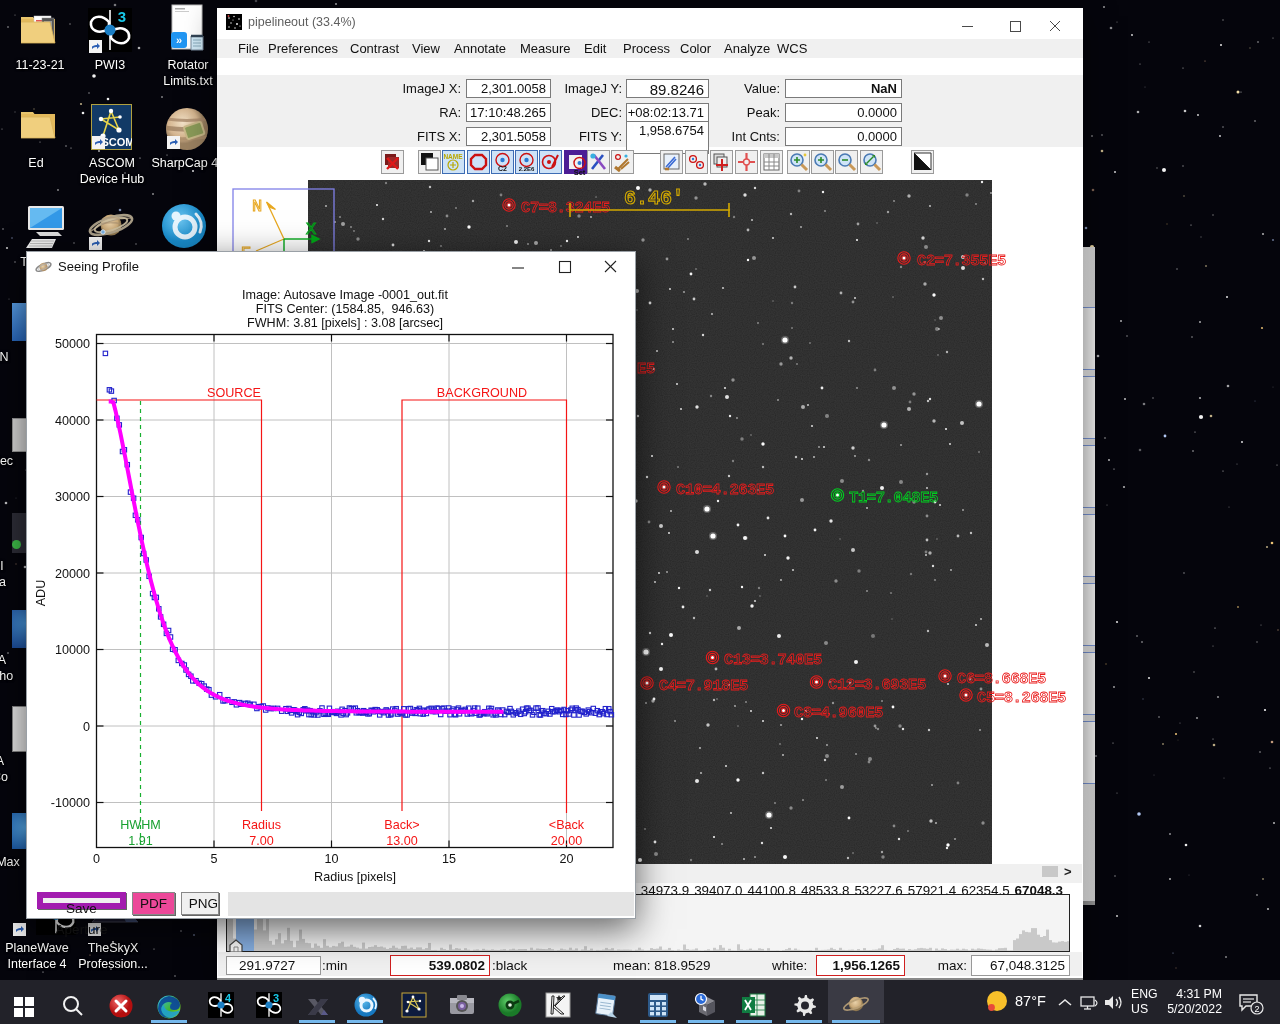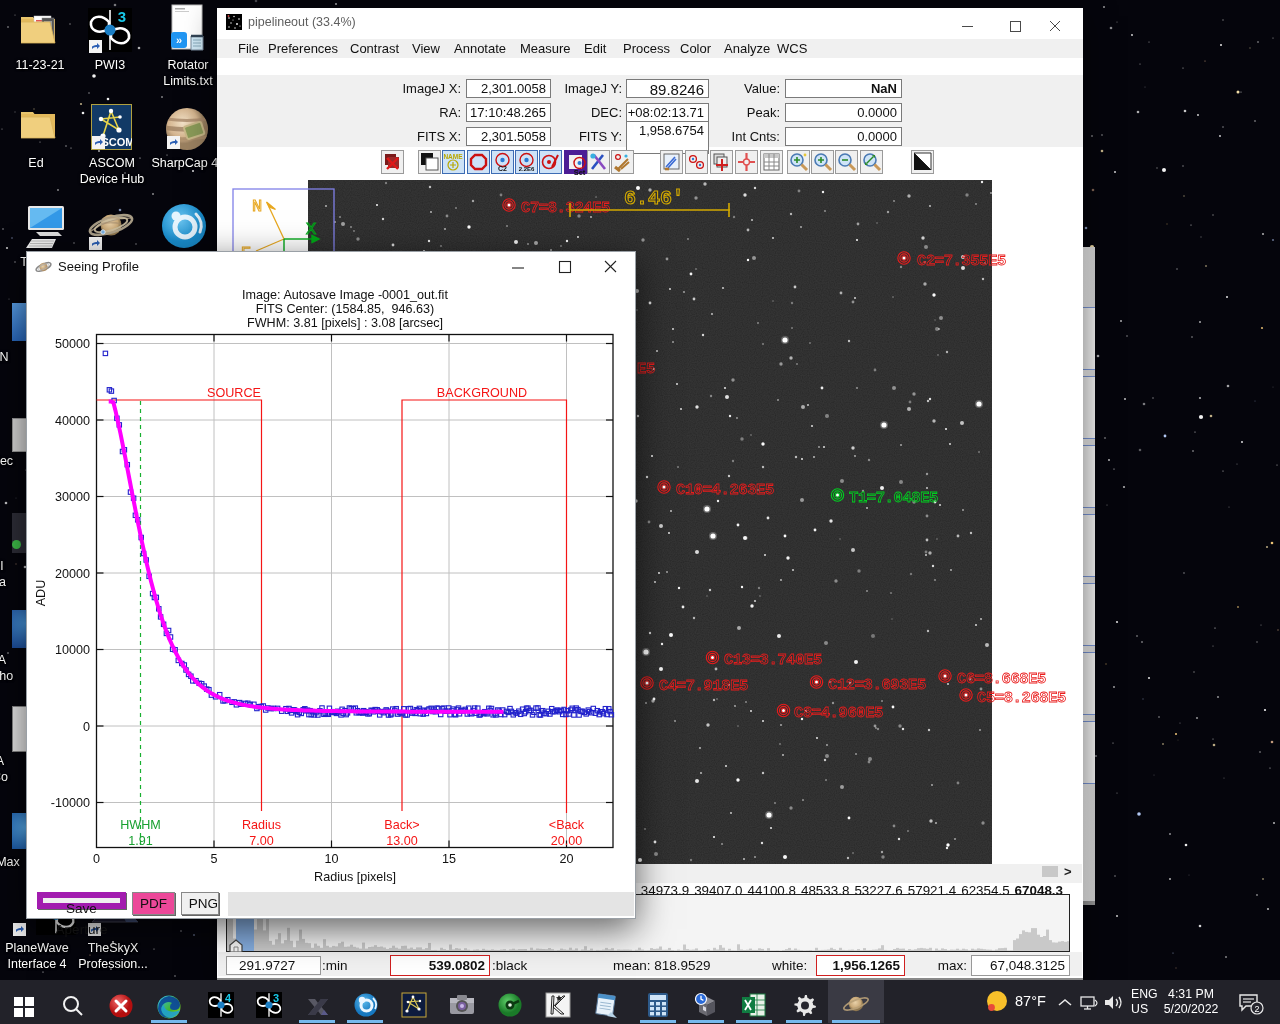--- a/index.html
+++ b/index.html
@@ -2772,20 +2772,20 @@
 <rect x="1" y="2" width="13" height="9" fill="none" stroke="#e8e8e8" stroke-width="1.3"></rect>
 <line x1="4" y1="14" x2="11" y2="14" stroke="#e8e8e8" stroke-width="1.3"></line>
 <line x1="7.5" y1="11" x2="7.5" y2="14" stroke="#e8e8e8" stroke-width="1.3"></line>
 <path d="M15 5 Q19 8 15 11" fill="none" stroke="#e8e8e8" stroke-width="1.2"></path>
 </svg>
     <svg class="abs" style="left:1103px;top:14px" width="22" height="17">
 <path d="M2 6 L6 6 L10 2 L10 15 L6 11 L2 11 Z" fill="#e8e8e8"></path>
 <path d="M13 5 Q16 8.5 13 12 M16 3 Q20 8.5 16 14" fill="none" stroke="#e8e8e8" stroke-width="1.4"></path>
 </svg>
     <div class="abs" style="left:1131px;top:7px;width:30px;font-size:12.3px;color:#fff;line-height:15px">ENG<br>US</div>
-    <div class="abs" style="left:1160px;top:7px;width:62px;text-align:center;font-size:12.3px;color:#fff;line-height:15px">4:31 PM<br>5/20/2022</div>
+    <div class="abs" style="left:1160px;top:7px;width:62px;text-align:right;font-size:12.3px;color:#fff;line-height:15px">4:31 PM<br>5/20/2022</div>
     <svg class="abs" style="left:1238px;top:12px" width="26" height="24">
 <path d="M2 3 L19 3 L19 14 L8 14 L4 18 L4 14 L2 14 Z" fill="none" stroke="#e8e8e8" stroke-width="1.4"></path>
 <line x1="5" y1="7" x2="16" y2="7" stroke="#e8e8e8" stroke-width="1.2"></line>
 <line x1="5" y1="10" x2="13" y2="10" stroke="#e8e8e8" stroke-width="1.2"></line>
 <circle cx="19" cy="16" r="6" fill="#26262e" stroke="#e8e8e8" stroke-width="1.2"></circle>
 <text x="19" y="20" font-size="9" fill="#fff" text-anchor="middle" font-family="Liberation Sans, sans-serif">2</text>
 </svg>
   </div>
 </body></html>

